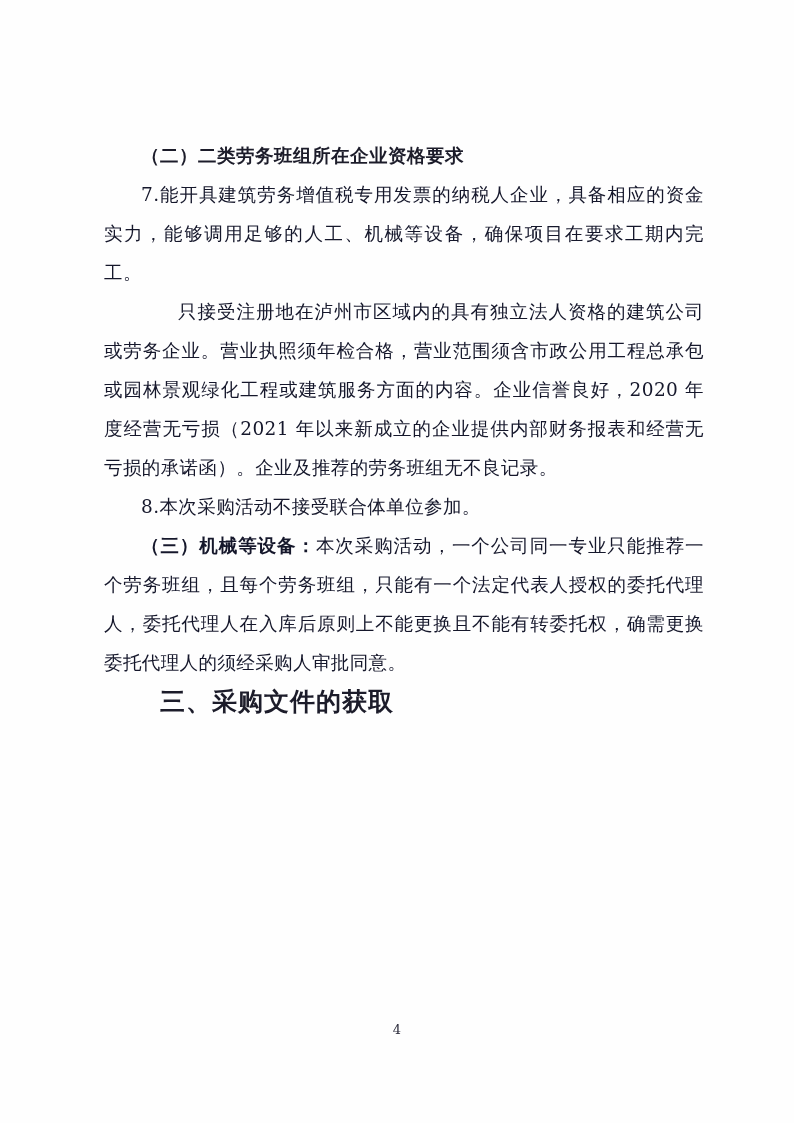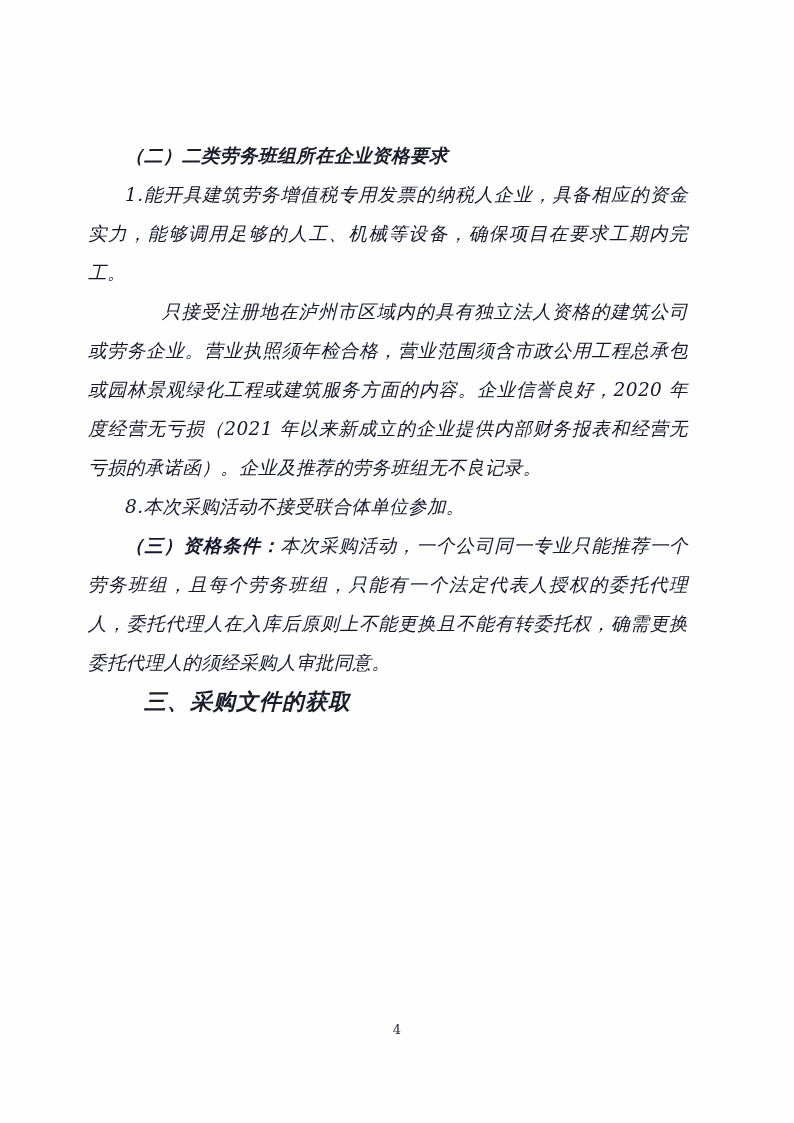--- a/index.html
+++ b/index.html
@@ -18,24 +18,23 @@
   .page {
     position: absolute;
     left: 0;
     top: 0;
     width: 794px;
     height: 1123px;
     background: #fefefe;
   }
   .content {
     position: absolute;
-    left: 88px;
+    left: 104px;
     top: 136px;
     width: 600px;
-    font-style: italic;
   }
   .para {
     font-size: 18.5px;
     line-height: 39px;
     letter-spacing: 0.4px;
     text-align: justify;
     text-justify: inter-ideograph;
     margin: 0;
     color: #15172b;
   }
@@ -50,21 +49,21 @@
   }
   .heading {
     font-size: 18.5px;
     line-height: 39px;
     font-weight: bold;
     margin: 0;
     text-indent: 37px;
     letter-spacing: 0.5px;
   }
   .section-title {
-    font-size: 22px;
+    font-size: 25px;
     line-height: 39px;
     font-weight: bold;
     margin: 0;
     text-indent: 56px;
     letter-spacing: 1px;
   }
   .page-number {
     position: absolute;
     top: 1022px;
     left: 0;
@@ -76,29 +75,29 @@
   }
 </style>
 </head>
 <body>
 
 <div class="page">
   <div class="content">
 
     <p class="heading">（二）二类劳务班组所在企业资格要求</p>
 
-    <p class="para indent-1">1.能开具建筑劳务增值税专用发票的纳税人企业，具备相应的资金实力，能够调用足够的人工、机械等设备，确保项目在要求工期内完工。</p>
+    <p class="para indent-1">7.能开具建筑劳务增值税专用发票的纳税人企业，具备相应的资金实力，能够调用足够的人工、机械等设备，确保项目在要求工期内完工。</p>
 
 
     <p class="para indent-2">只接受注册地在泸州市区域内的具有独立法人资格的建筑公司或劳务企业。营业执照须年检合格，营业范围须含市政公用工程总承包或园林景观绿化工程或建筑服务方面的内容。企业信誉良好，2020 年度经营无亏损（2021 年以来新成立的企业提供内部财务报表和经营无亏损的承诺函）。企业及推荐的劳务班组无不良记录。</p>
 
 
 
     <p class="para indent-1">8.本次采购活动不接受联合体单位参加。</p>
 
-    <p class="para indent-1"><span class="bold">（三）资格条件：</span><span>本次采购活动，一个公司同一专业只能推荐一个劳务班组，且每个劳务班组，只能有一个法定代表人授权的委托代理人，委托代理人在入库后原则上不能更换且不能有转委托权，确需更换委托代理人的须经采购人审批同意。</span></p>
+    <p class="para indent-1"><span class="bold">（三）机械等设备：</span><span>本次采购活动，一个公司同一专业只能推荐一个劳务班组，且每个劳务班组，只能有一个法定代表人授权的委托代理人，委托代理人在入库后原则上不能更换且不能有转委托权，确需更换委托代理人的须经采购人审批同意。</span></p>
 
     <p class="section-title">三、采购文件的获取</p>
 
   </div>
 
   <div class="page-number">4</div>
 </div>
 
 </body></html>

